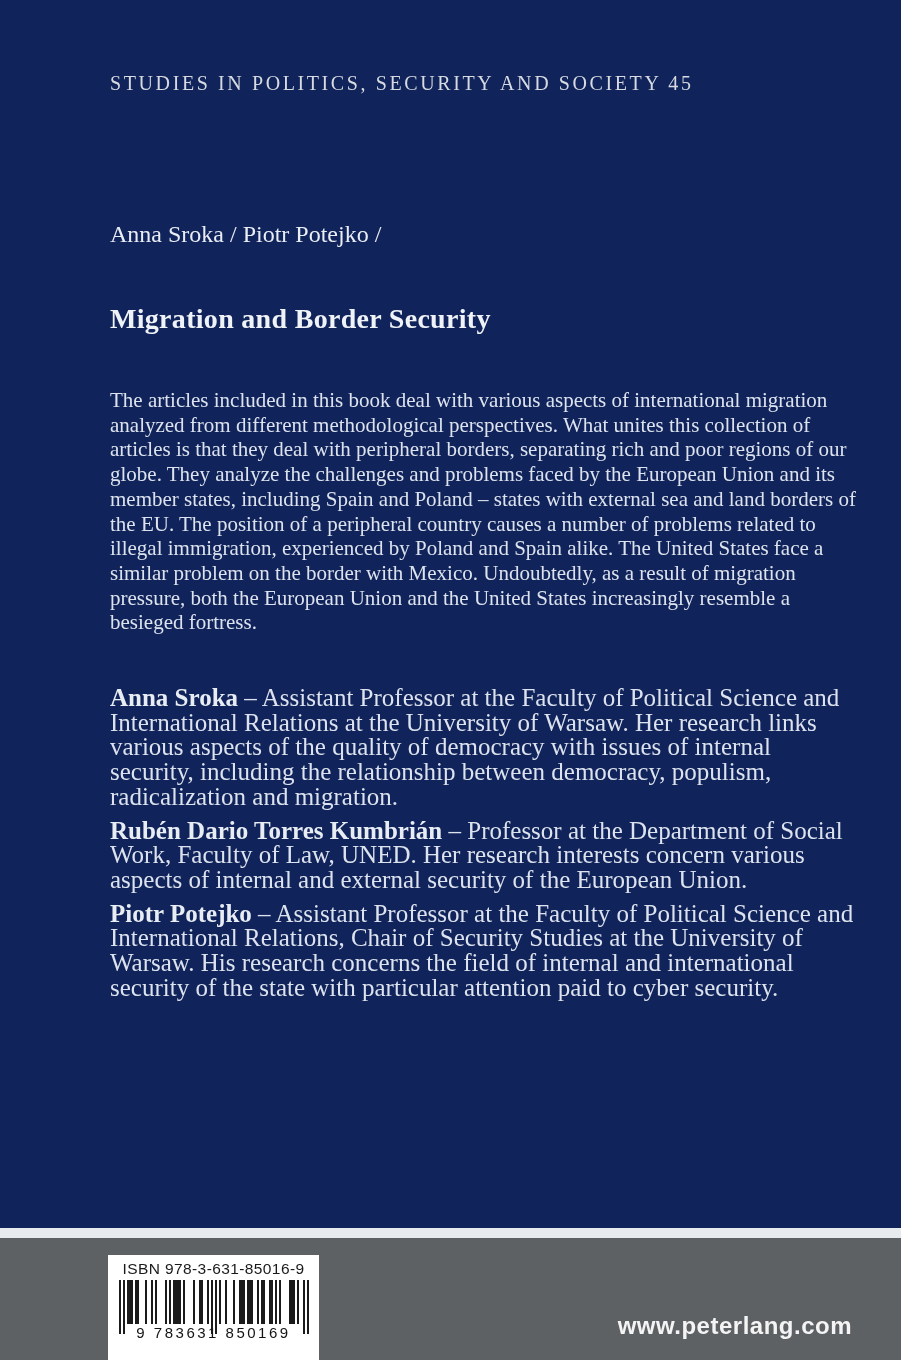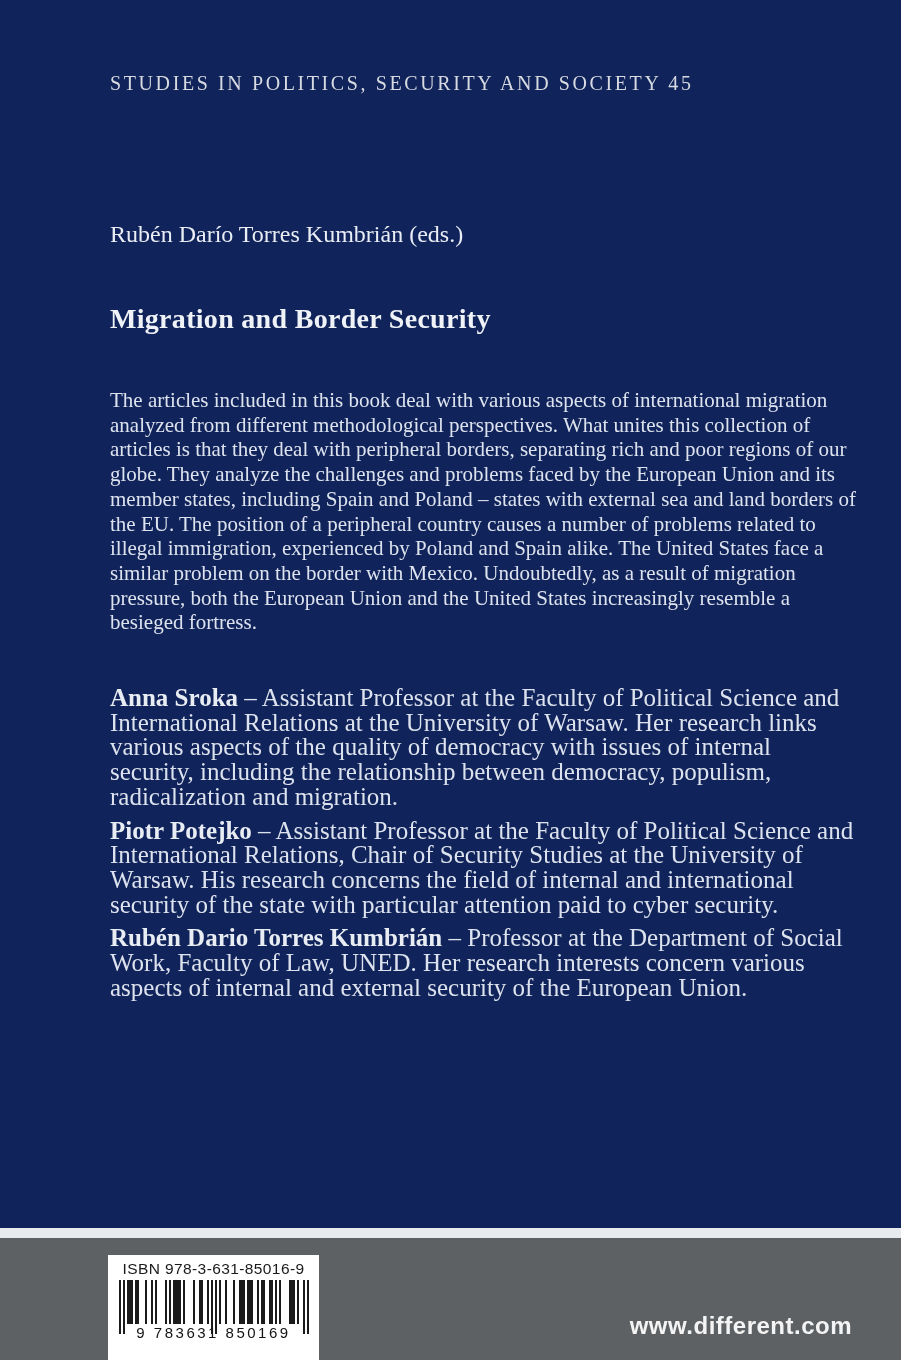--- a/index.html
+++ b/index.html
@@ -73,31 +73,31 @@
 </head>
 <body>
 
 <div class="cover">
 
   <div class="navy-section">
 
     <div class="series-header">STUDIES IN POLITICS, SECURITY AND SOCIETY 45</div>
 
     <div class="authors">
-      <div>Rubén Darío Torres Kumbrián (eds.)</div>
+      <div>Anna Sroka / Piotr Potejko /</div>
     </div>
 
     <div class="book-title">Migration and Border Security</div>
 
     <div class="description">The articles included in this book deal with various aspects of international migration analyzed from different methodological perspectives. What unites this collection of articles is that they deal with peripheral borders, separating rich and poor regions of our globe. They analyze the challenges and problems faced by the European Union and its member states, including Spain and Poland – states with external sea and land borders of the EU. The position of a peripheral country causes a number of problems related to illegal immigration, experienced by Poland and Spain alike. The United States face a similar problem on the border with Mexico. Undoubtedly, as a result of migration pressure, both the European Union and the United States increasingly resemble a besieged fortress.</div>
 
     <div class="bios">
       <p><span class="bio-name">Anna Sroka</span> <span>– Assistant Professor at the Faculty of Political Science and International Relations at the University of Warsaw. Her research links various aspects of the quality of democracy with issues of internal security, including the relationship between democracy, populism, radicalization and migration.</span></p>
+      <p><span class="bio-name">Rubén Dario Torres Kumbrián</span> <span>– Professor at the Department of Social Work, Faculty of Law, UNED. Her research interests concern various aspects of internal and external security of the European Union.</span></p>
       <p><span class="bio-name">Piotr Potejko</span> <span>– Assistant Professor at the Faculty of Political Science and International Relations, Chair of Security Studies at the University of Warsaw. His research concerns the field of internal and international security of the state with particular attention paid to cyber security.</span></p>
-      <p><span class="bio-name">Rubén Dario Torres Kumbrián</span> <span>– Professor at the Department of Social Work, Faculty of Law, UNED. Her research interests concern various aspects of internal and external security of the European Union.</span></p>
     </div>
 
   </div>
 
   <div class="separator"></div>
 
   <div class="footer-bar">
 
     <div class="barcode-box">
       <div class="isbn-label">ISBN 978-3-631-85016-9</div>
@@ -194,17 +194,17 @@
           <div class="module bar"></div>
           <div class="module"></div>
           <div class="module"></div>
           <div class="module bar guard"></div>
           <div class="module guard"></div>
           <div class="module bar guard"></div>
         </div>
       <div class="barcode-digits">9 783631 850169</div>
     </div>
 
-    <div class="website">www.different.com</div>
+    <div class="website">www.peterlang.com</div>
 
   </div>
 
 </div>
 
 </body></html>

